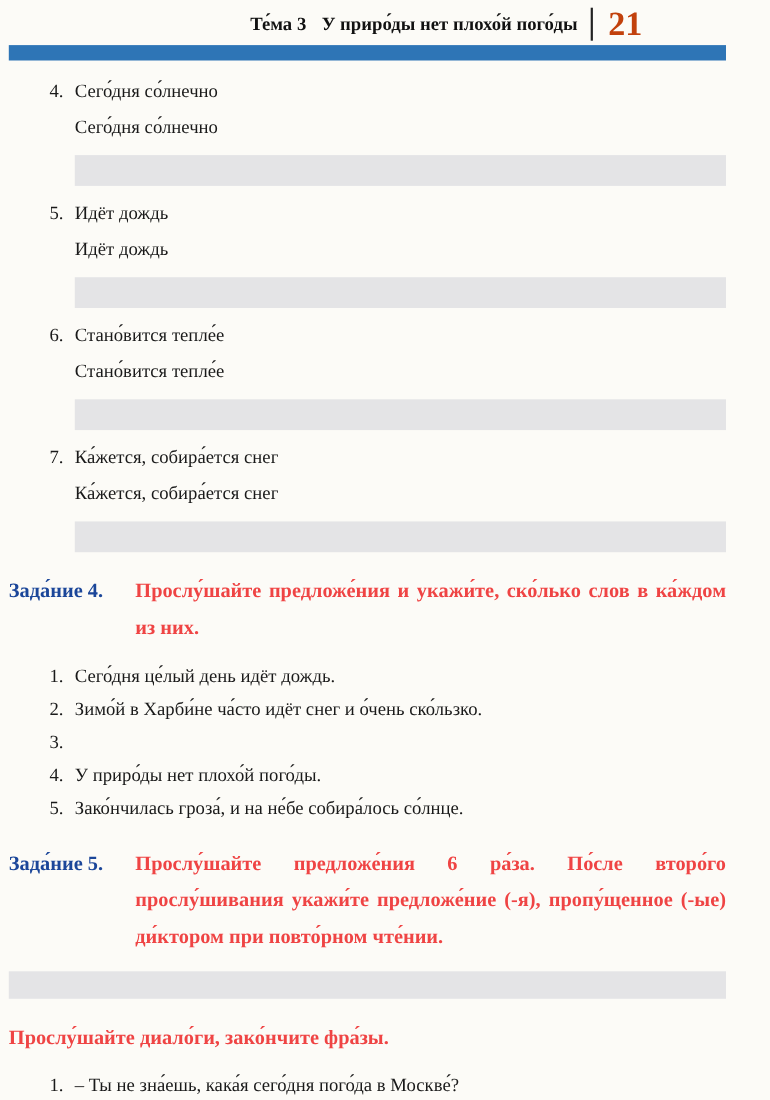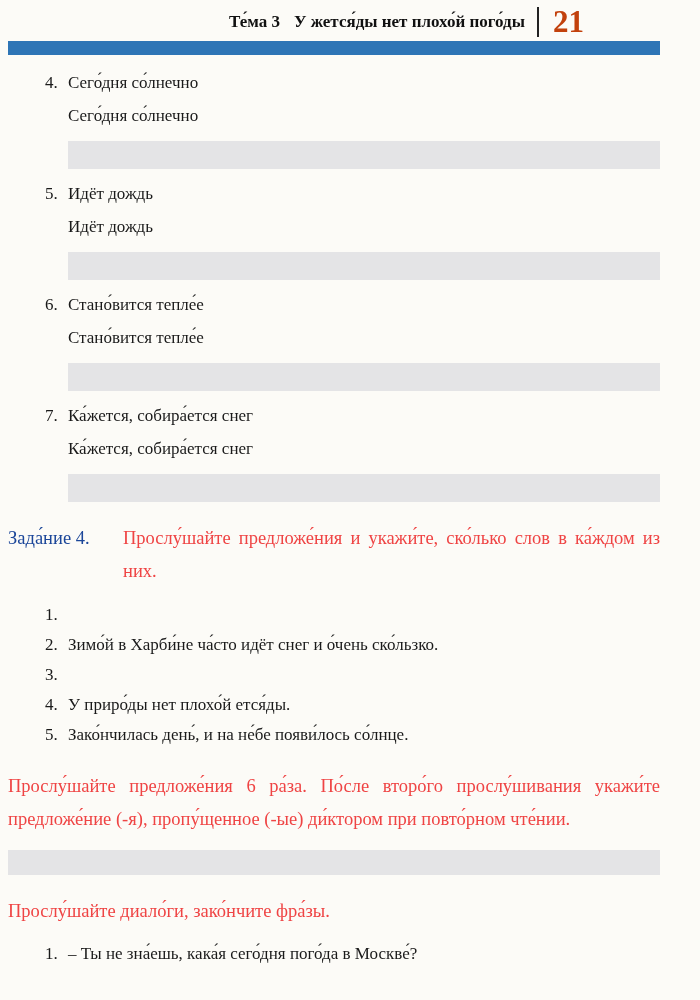--- a/index.html
+++ b/index.html
@@ -39,21 +39,21 @@
   .ex-num{flex:0 0 23px;margin-left:45px;text-align:left;}
   .ex-text{}
   .ex-repeat{margin:13px 0 0 68px;font-size:17px;line-height:20px;}
   .answer-bar{
     margin:15px 0 0 68px;width:592px;height:28px;background:#e4e4e6;
   }
 
   
   .task{
     display:flex;margin:20px 0 0 8px;width:652px;
-    font-weight:normal;font-size:18.5px;line-height:33px;
+    font-weight:bold;font-size:18.5px;line-height:33px;
   }
   .task-label{flex:0 0 115px;color:#1b4699;}
   .task-instruction{flex:1;color:#ef4444;text-align:justify;}
 
   
   .sent-list{margin-top:12px;}
   .sent-row{display:flex;font-size:17px;line-height:30px;}
   .sent-num{flex:0 0 23px;margin-left:45px;}
   .sent-text{}
 
@@ -70,21 +70,21 @@
   .dlg-q{}
 </style>
 </head>
 <body>
 
 <div class="page">
 
   <div class="header">
     <div class="running-title">
       <span>Те́ма 3</span>
-      <span>У жется́ды нет плохо́й пого́ды</span>
+      <span>У приро́ды нет плохо́й пого́ды</span>
     </div>
     <div class="vrule"></div>
     <div class="pagenum">21</div>
   </div>
   <div class="blue-bar"></div>
 
   <div class="items">
 
     <div class="ex-item">
       <div class="ex-row">
@@ -125,39 +125,41 @@
   </div>
 
   <div class="task">
     <span class="task-label">Зада́ние 4.</span>
     <span class="task-instruction">Прослу́шайте предложе́ния и укажи́те, ско́лько слов в ка́ждом из них.</span>
   </div>
 
   <div class="sent-list">
     <div class="sent-row">
       <span class="sent-num">1.</span>
+      <span class="sent-text">Сего́дня це́лый день идёт дождь.</span>
     </div>
     <div class="sent-row">
       <span class="sent-num">2.</span>
       <span class="sent-text">Зимо́й в Харби́не ча́сто идёт снег и о́чень ско́льзко.</span>
     </div>
     <div class="sent-row">
       <span class="sent-num">3.</span>
     </div>
     <div class="sent-row">
       <span class="sent-num">4.</span>
-      <span class="sent-text">У приро́ды нет плохо́й ется́ды.</span>
+      <span class="sent-text">У приро́ды нет плохо́й пого́ды.</span>
     </div>
     <div class="sent-row">
       <span class="sent-num">5.</span>
-      <span class="sent-text">Зако́нчилась день́, и на не́бе появи́лось со́лнце.</span>
+      <span class="sent-text">Зако́нчилась гроза́, и на не́бе собира́лось со́лнце.</span>
     </div>
   </div>
 
   <div class="task">
+    <span class="task-label">Зада́ние 5.</span>
     <span class="task-instruction">Прослу́шайте предложе́ния 6 ра́за. По́сле второ́го прослу́шивания укажи́те предложе́ние (-я), пропу́щенное (-ые) ди́ктором при повто́рном чте́нии.</span>
   </div>
 
   <div class="wide-bar"></div>
 
   <div class="task">
     <span class="task-instruction">Прослу́шайте диало́ги, зако́нчите фра́зы.</span>
   </div>
 
   <div class="dialogues">

